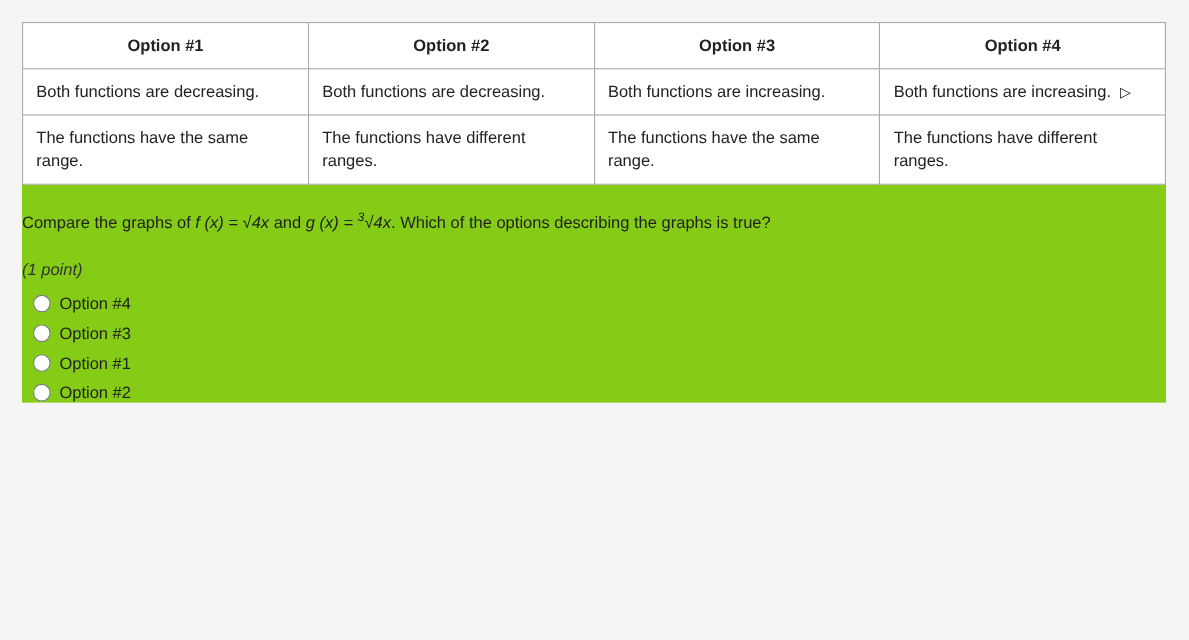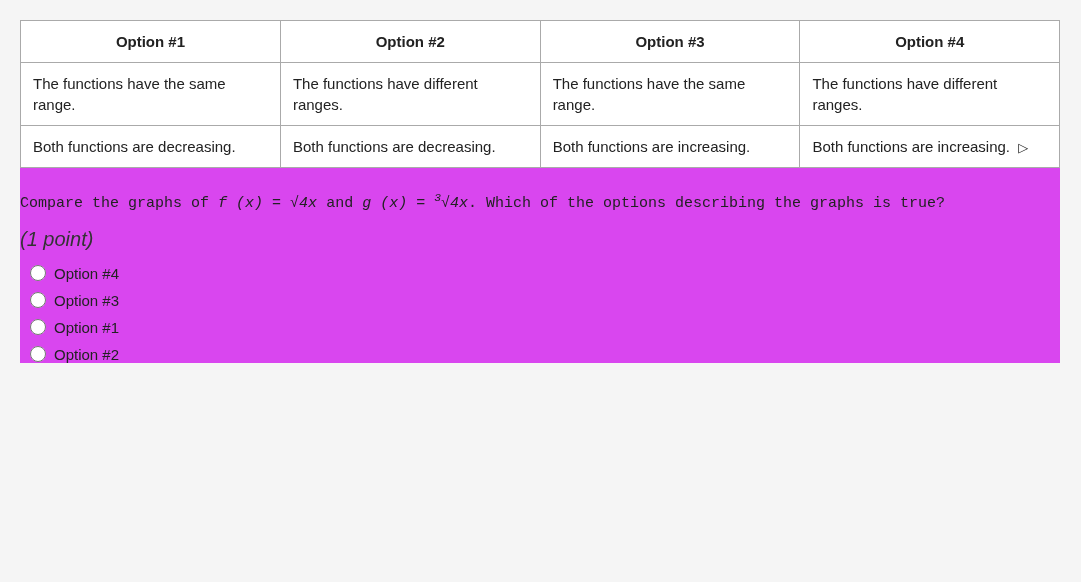--- a/index.html
+++ b/index.html
@@ -5,49 +5,48 @@
     * { box-sizing: border-box; margin: 0; padding: 0; }
     body {
       font-family: Arial, sans-serif;
       background: #f5f5f5;
       padding: 20px;
       font-size: 15px;
       color: #222;
     }
     .container {
       max-width: 1040px;
-      background: #d946ef;
+      background: #84cc16;
     }
     table {
       width: 100%;
       border-collapse: collapse;
       background: #fff;
       margin-bottom: 18px;
     }
     th, td {
       border: 1px solid #aaa;
       padding: 10px 12px;
       vertical-align: top;
       font-size: 15px;
       line-height: 1.4;
     }
     th {
       font-weight: bold;
       background: #fff;
     }
     .question-text {
       font-size: 15px;
-      margin-bottom: 8px;
+      margin-bottom: 18px;
       line-height: 1.5;
       padding: 4px 0;
-      font-family: Liberation Mono, monospace;
     }
     .point-label {
       font-style: italic;
-      font-size: 20px;
+      font-size: 15px;
       margin-bottom: 14px;
       color: #333;
     }
     .radio-group {
       display: flex;
       flex-direction: column;
       gap: 10px;
       padding-left: 10px;
     }
     .radio-item {
@@ -78,33 +77,33 @@
     <thead>
       <tr>
         <th>Option #1</th>
         <th>Option #2</th>
         <th>Option #3</th>
         <th>Option #4</th>
       </tr>
     </thead>
     <tbody>
       <tr>
-        <td>The functions have the same range.</td>
-        <td>The functions have different ranges.</td>
-        <td>The functions have the same range.</td>
-        <td>The functions have different ranges.</td>
-      </tr>
-      <tr>
         <td>Both functions are decreasing.</td>
         <td>Both functions are decreasing.</td>
         <td>Both functions are increasing.</td>
         <td>
           <span>Both functions are increasing.</span>
           <span style="margin-left:4px; font-size:13px;">▷</span>
         </td>
+      </tr>
+      <tr>
+        <td>The functions have the same range.</td>
+        <td>The functions have different ranges.</td>
+        <td>The functions have the same range.</td>
+        <td>The functions have different ranges.</td>
       </tr>
     </tbody>
   </table>
 
   <div class="question-text">
     <span>Compare the graphs of </span><span class="math"><em>f</em> (<em>x</em>) = √4<em>x</em></span><span> and </span><span class="math"><em>g</em> (<em>x</em>) = <sup>3</sup>√4<em>x</em></span><span>. Which of the options describing the graphs is true?</span>
   </div>
 
   <div class="point-label">(1 point)</div>
 

